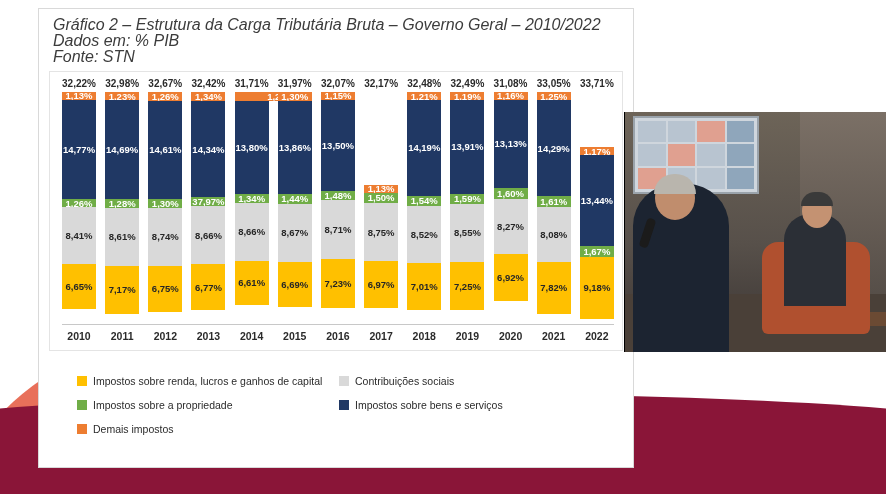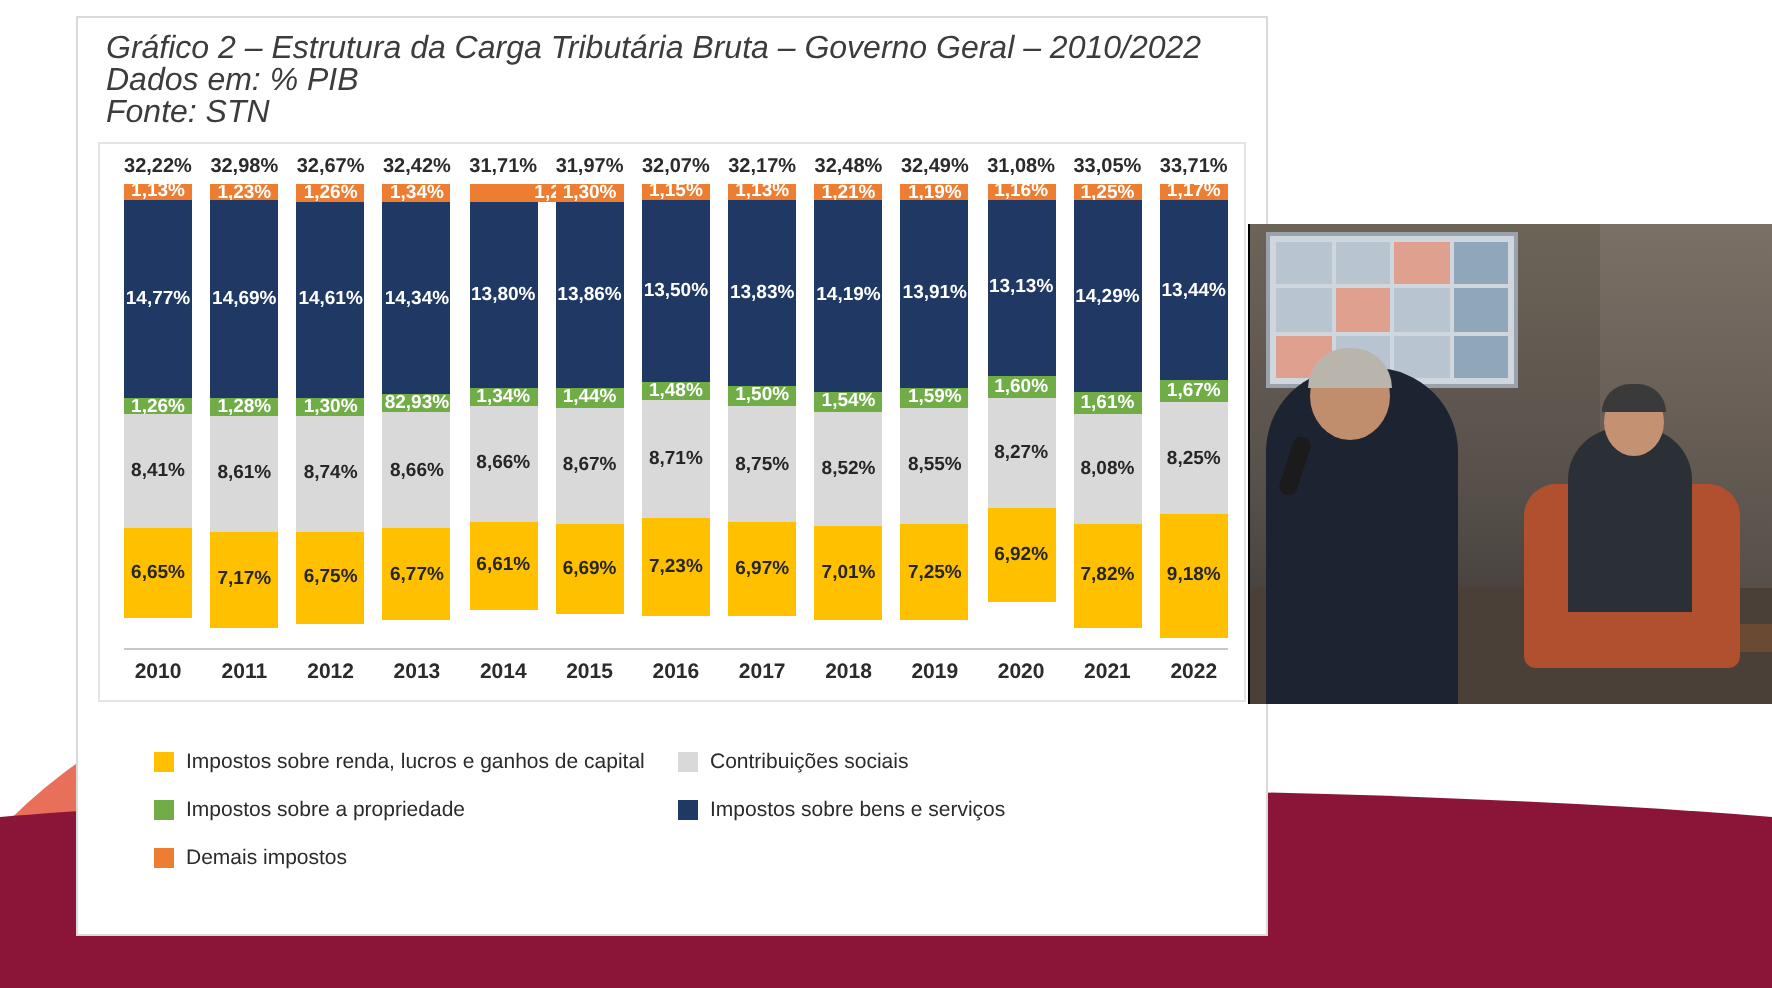--- a/index.html
+++ b/index.html
@@ -152,21 +152,21 @@
             <div class="seg prop" style="height: 3.97919%;">1,30%</div>
             <div class="seg contrib" style="height: 26.7524%;">8,74%</div>
             <div class="seg renda" style="height: 20.6612%;">6,75%</div>
           </div>
         </div>
         <div class="col">
           <div class="total">32,42%</div>
           <div class="stack" style="height: 90.0556%; flex: 0 0 auto;">
             <div class="seg demais" style="height: 4.13325%;">1,34%</div>
             <div class="seg bens" style="height: 44.232%;">14,34%</div>
-            <div class="seg prop" style="height: 4.07156%;">82,93%</div>
+            <div class="seg prop" style="height: 4.07156%;">37,97%</div>
             <div class="seg contrib" style="height: 26.7119%;">8,66%</div>
             <div class="seg renda" style="height: 20.8822%;">6,77%</div>
           </div>
         </div>
         <div class="col">
           <div class="total">31,71%</div>
           <div class="stack" style="height: 88.0833%; flex: 0 0 auto;">
             <div class="seg demais" style="height: 4.06812%; padding-left: 46px;">1,29%</div>
             <div class="seg bens" style="height: 43.5194%;">13,80%</div>
             <div class="seg prop" style="height: 4.2258%;">1,34%</div>
@@ -191,21 +191,20 @@
             <div class="seg bens" style="height: 42.0954%;">13,50%</div>
             <div class="seg prop" style="height: 4.6149%;">1,48%</div>
             <div class="seg contrib" style="height: 27.1593%;">8,71%</div>
             <div class="seg renda" style="height: 22.5444%;">7,23%</div>
           </div>
         </div>
         <div class="col">
           <div class="total">32,17%</div>
           <div class="stack" style="height: 89.3611%; flex: 0 0 auto;">
             <div class="seg demais" style="height: 3.51259%;">1,13%</div>
-            <div class="seg bens" style="height: 42.9904%;">13,83%</div>
             <div class="seg prop" style="height: 4.66273%;">1,50%</div>
             <div class="seg contrib" style="height: 27.1993%;">8,75%</div>
             <div class="seg renda" style="height: 21.6661%;">6,97%</div>
           </div>
         </div>
         <div class="col">
           <div class="total">32,48%</div>
           <div class="stack" style="height: 90.2222%; flex: 0 0 auto; text-align: right;">
             <div class="seg demais" style="height: 3.72537%;">1,21%</div>
             <div class="seg bens" style="height: 43.6884%;">14,19%</div>
@@ -243,21 +242,20 @@
             <div class="seg contrib" style="height: 24.4478%;">8,08%</div>
             <div class="seg renda" style="height: 23.6611%;">7,82%</div>
           </div>
         </div>
         <div class="col">
           <div class="total">33,71%</div>
           <div class="stack" style="height: 93.6389%; flex: 0 0 auto;">
             <div class="seg demais" style="height: 3.47078%; text-align: center;">1,17%</div>
             <div class="seg bens" style="height: 39.8695%;">13,44%</div>
             <div class="seg prop" style="height: 4.95402%;">1,67%</div>
-            <div class="seg contrib" style="height: 24.4734%;">8,25%</div>
             <div class="seg renda" style="height: 27.2323%;">9,18%</div>
           </div>
         </div>
       </div>
     <div class="xaxis" id="xaxis">
         <div class="xlabel">2010</div>
         <div class="xlabel">2011</div>
         <div class="xlabel">2012</div>
         <div class="xlabel">2013</div>
         <div class="xlabel">2014</div>

